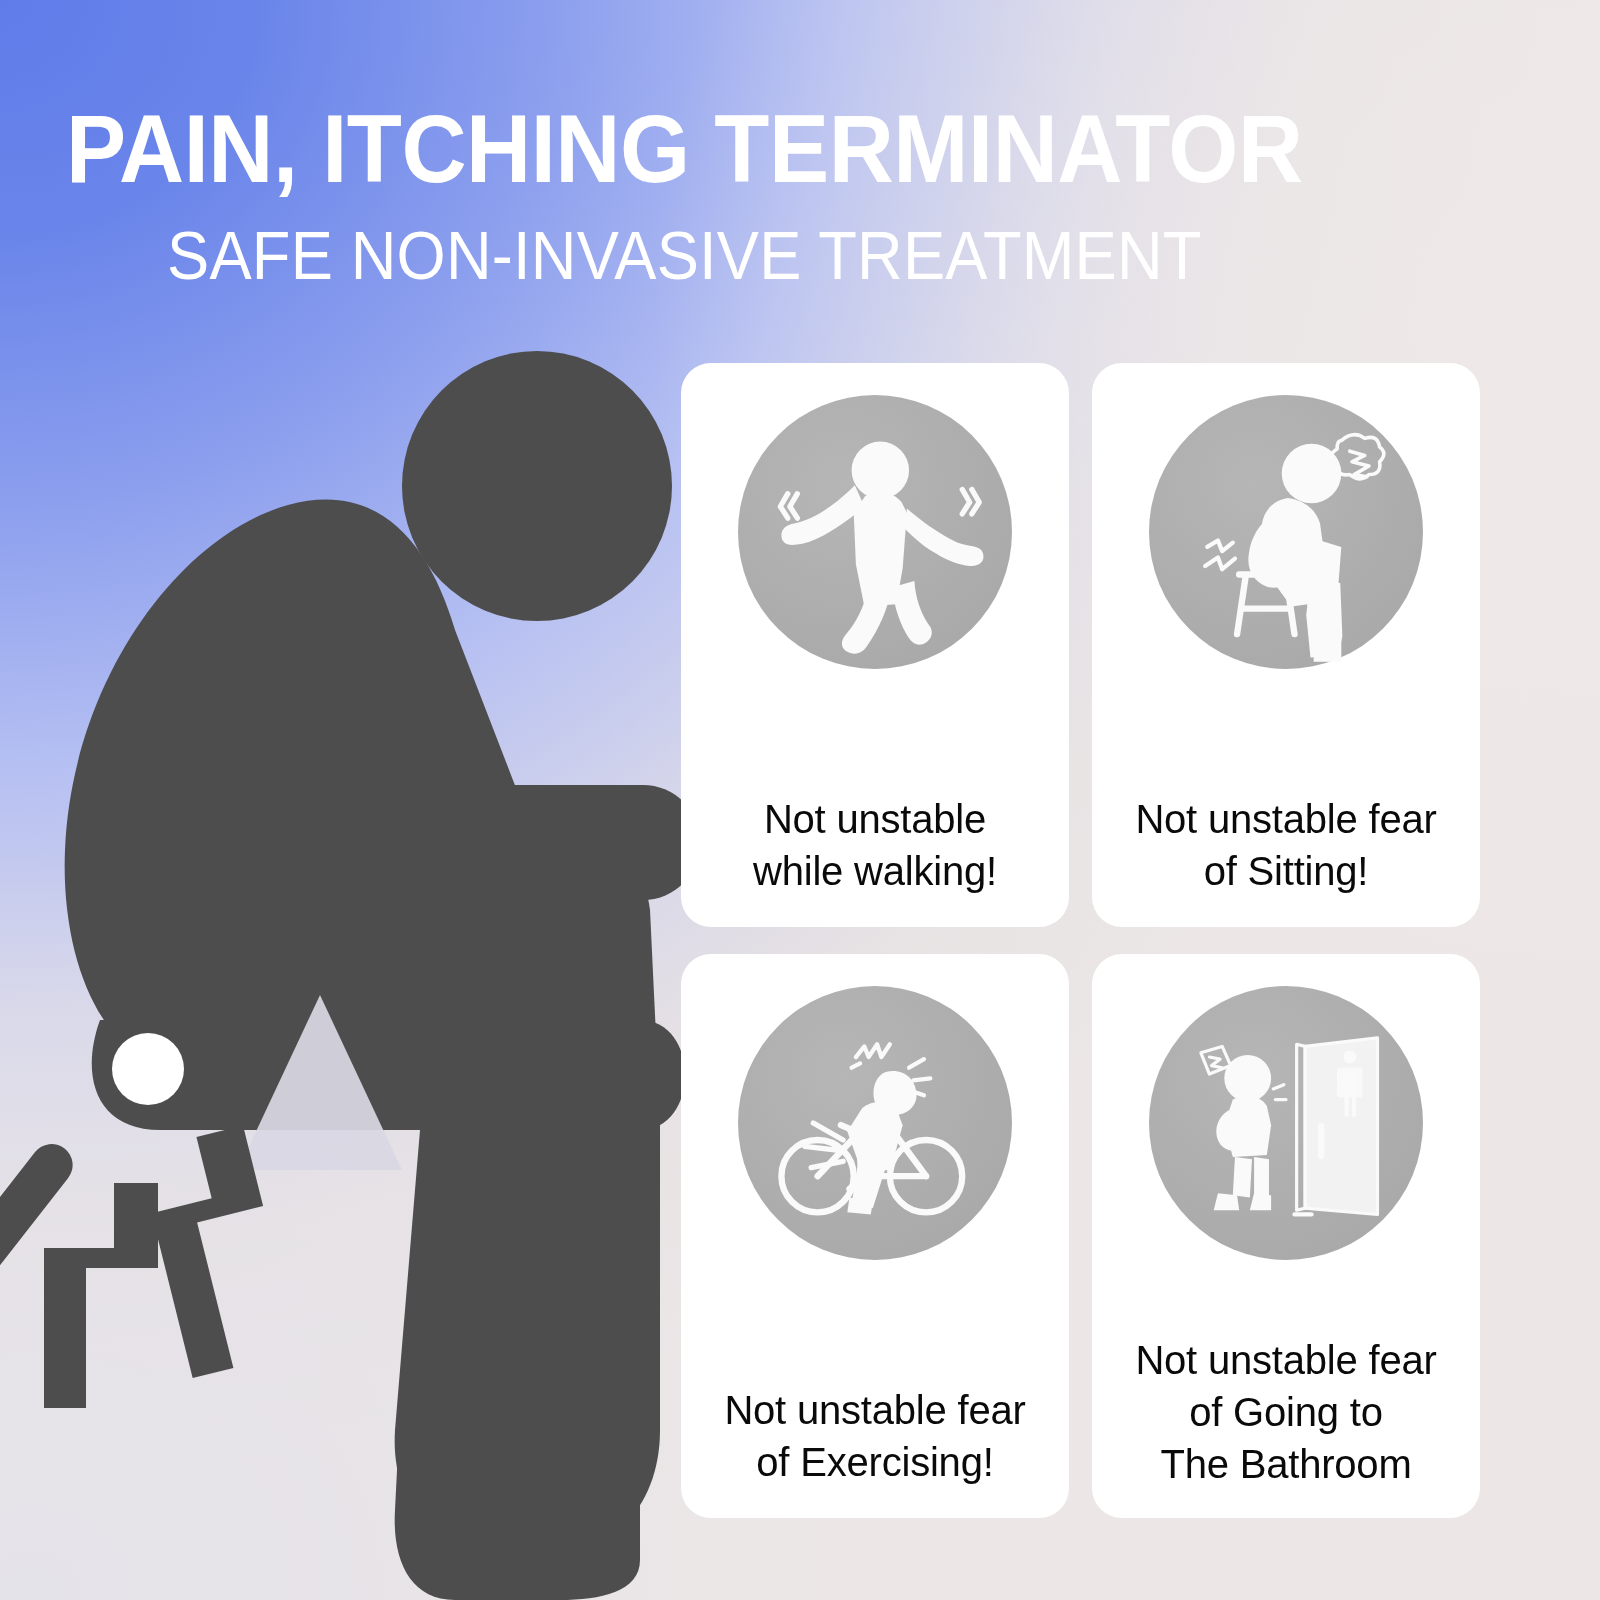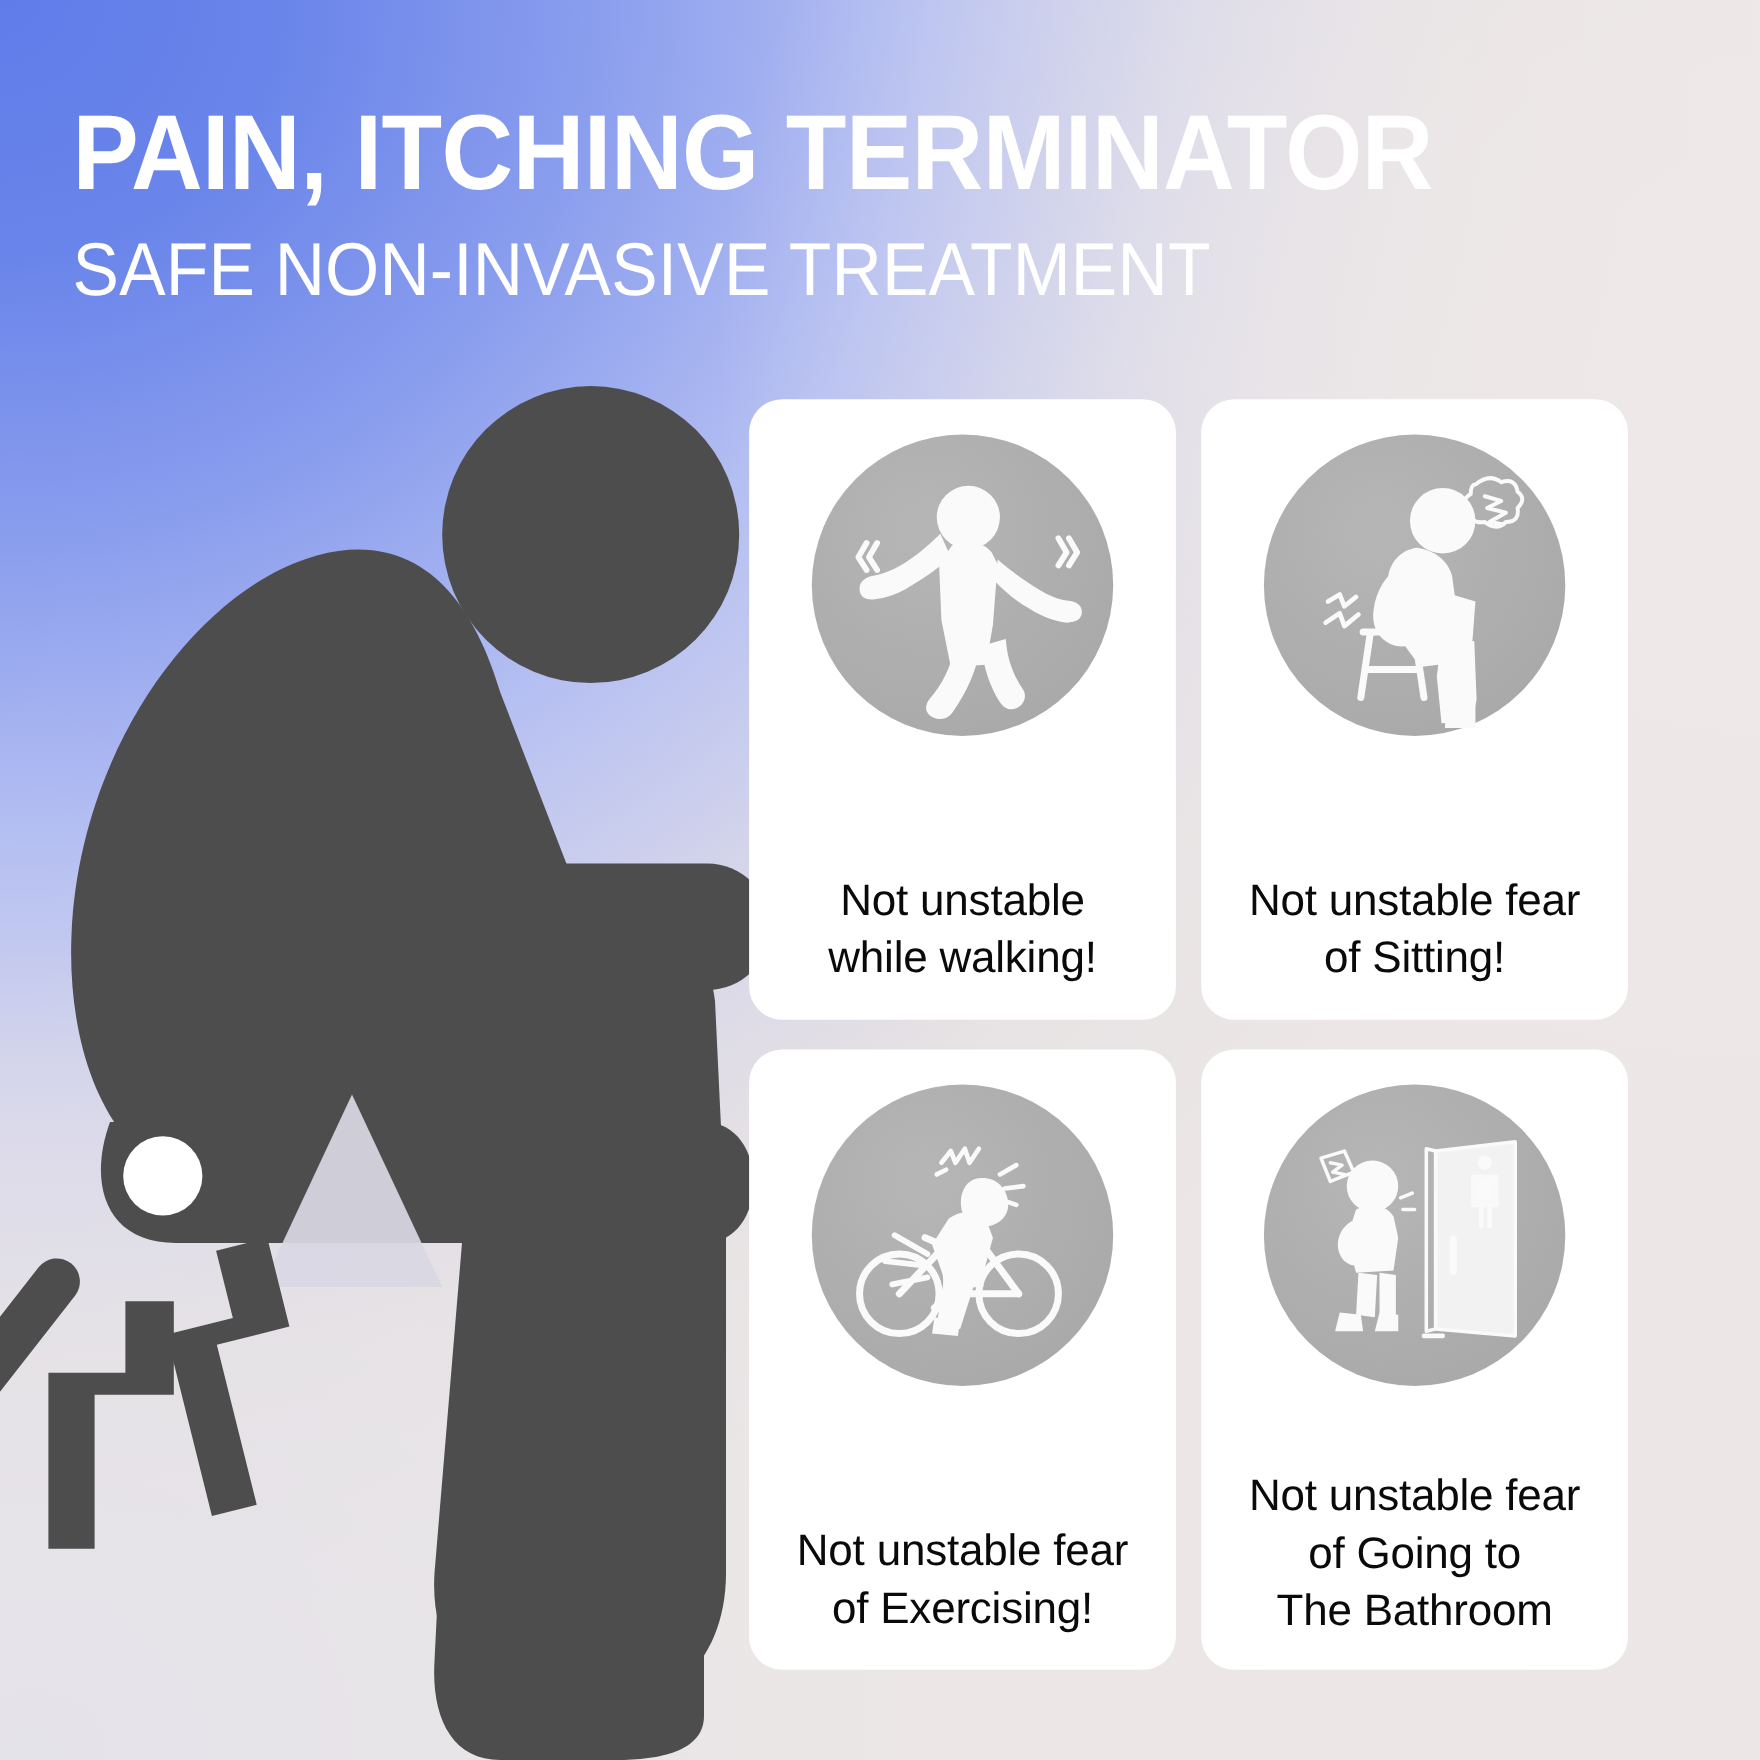--- a/index.html
+++ b/index.html
@@ -30,21 +30,21 @@
     z-index:1;
   }
   #bg-lav {
     position:absolute; inset:0;
     background:
       radial-gradient(70% 65% at 2% 100%, rgba(228,226,234,0.92) 0%, rgba(228,226,234,0.45) 40%, rgba(228,226,234,0) 72%);
     z-index:1;
   }
 
   
-  #header { position:absolute; left:66px; top:90px; z-index:6; }
+  #header { position:absolute; left:66px; top:100px; z-index:6;text-align:center; }
   #title {
     font-size:97px; font-weight:bold; color:#ffffff;
     letter-spacing:-0.5px; line-height:1.0;
     transform:scaleX(0.93); transform-origin:left center;
     white-space:nowrap;
   }
   #subtitle {
     font-size:68px; font-weight:normal; color:#ffffff;
     letter-spacing:0.2px; line-height:1.0; margin-top:24px;
     transform:scaleX(0.93); transform-origin:left center;

